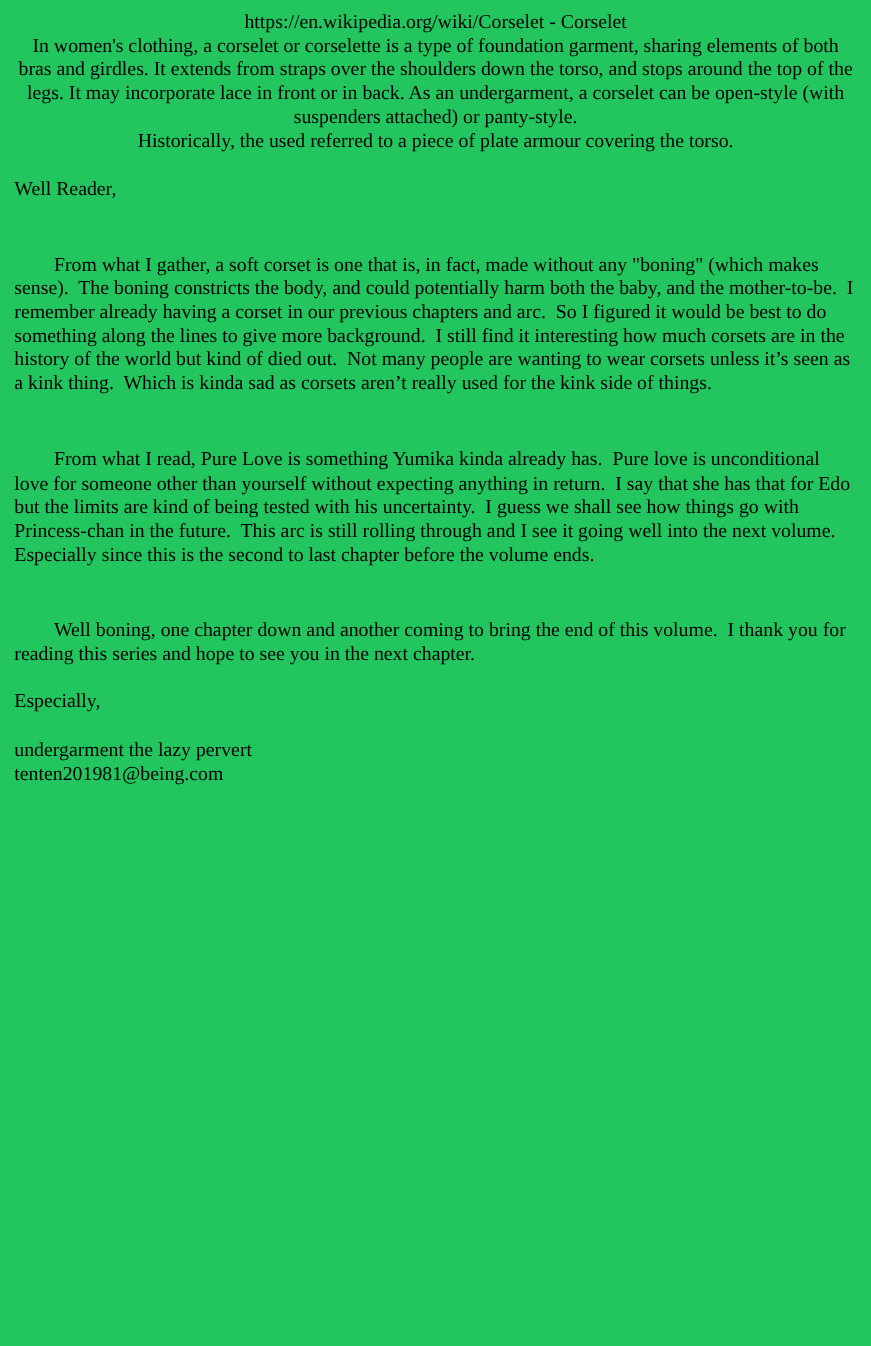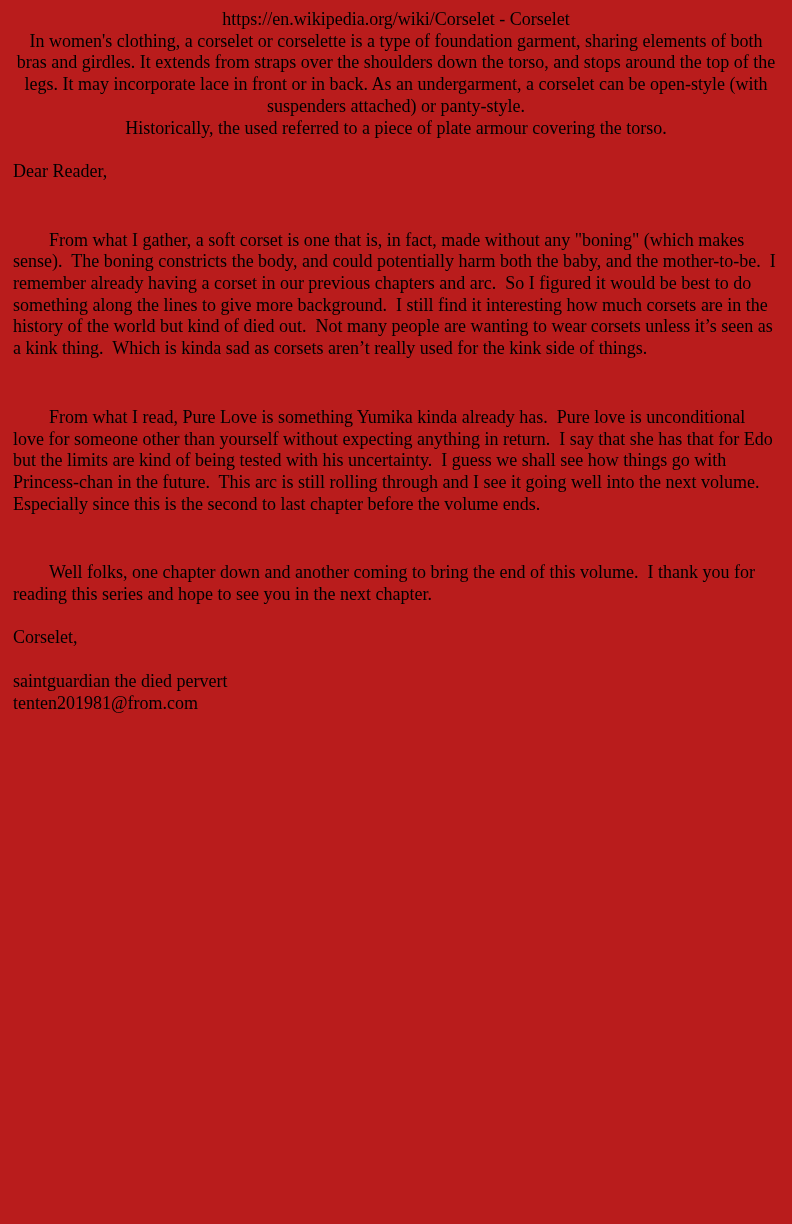--- a/index.html
+++ b/index.html
@@ -14,21 +14,21 @@
     color: #000000;
     font-family: "Liberation Serif", "DejaVu Serif", serif;
     font-size: 18px;
     line-height: 21.7px;
   }
   .page {
     box-sizing: border-box;
     width: 792px;
     height: 1224px;
     padding: 9px 13px 0 13px;
-    background: #b91c1c;
+    background: #22c55e;
   }
   p {
     margin: 0;
     white-space: pre-wrap; 
   }
   .center { text-align: center; }
   .doc-header   { margin-bottom: 21.7px; }
   .salutation   { margin-bottom: 21.7px; }
   .para         { margin-bottom: 21.7px; text-indent: 36px; margin-top: 47px; }
   .closing      { margin-bottom: 21.7px; }
@@ -39,29 +39,29 @@
 
 <div class="page">
 
   <header class="doc-header">
     <p class="center">https://en.wikipedia.org/wiki/Corselet - Corselet</p>
     <p class="center">In women's clothing, a corselet or corselette is a type of foundation garment, sharing elements of both bras and girdles. It extends from straps over the shoulders down the torso, and stops around the top of the legs. It may incorporate lace in front or in back. As an undergarment, a corselet can be open-style (with suspenders attached) or panty-style.</p>
     <p class="center">Historically, the used referred to a piece of plate armour covering the torso.</p>
   </header>
 
   <main class="letter">
-    <p class="salutation">Dear Reader,</p>
+    <p class="salutation">Well Reader,</p>
 
     <p class="para">From what I gather, a soft corset is one that is, in fact, made without any "boning" (which makes sense).  The boning constricts the body, and could potentially harm both the baby, and the mother-to-be.  I remember already having a corset in our previous chapters and arc.  So I figured it would be best to do something along the lines to give more background.  I still find it interesting how much corsets are in the history of the world but kind of died out.  Not many people are wanting to wear corsets unless it’s seen as a kink thing.  Which is kinda sad as corsets aren’t really used for the kink side of things.</p>
 
     <p class="para">From what I read, Pure Love is something Yumika kinda already has.  Pure love is unconditional love for someone other than yourself without expecting anything in return.  I say that she has that for Edo but the limits are kind of being tested with his uncertainty.  I guess we shall see how things go with Princess-chan in the future.  This arc is still rolling through and I see it going well into the next volume.  Especially since this is the second to last chapter before the volume ends.</p>
 
-    <p class="para">Well folks, one chapter down and another coming to bring the end of this volume.  I thank you for reading this series and hope to see you in the next chapter.</p>
+    <p class="para">Well boning, one chapter down and another coming to bring the end of this volume.  I thank you for reading this series and hope to see you in the next chapter.</p>
 
-    <p class="closing">Corselet,</p>
+    <p class="closing">Especially,</p>
 
     <div class="signature">
-      <p>saintguardian the died pervert</p>
-      <p>tenten201981@from.com</p>
+      <p>undergarment the lazy pervert</p>
+      <p>tenten201981@being.com</p>
     </div>
   </main>
 
 </div>
 
 </body></html>

